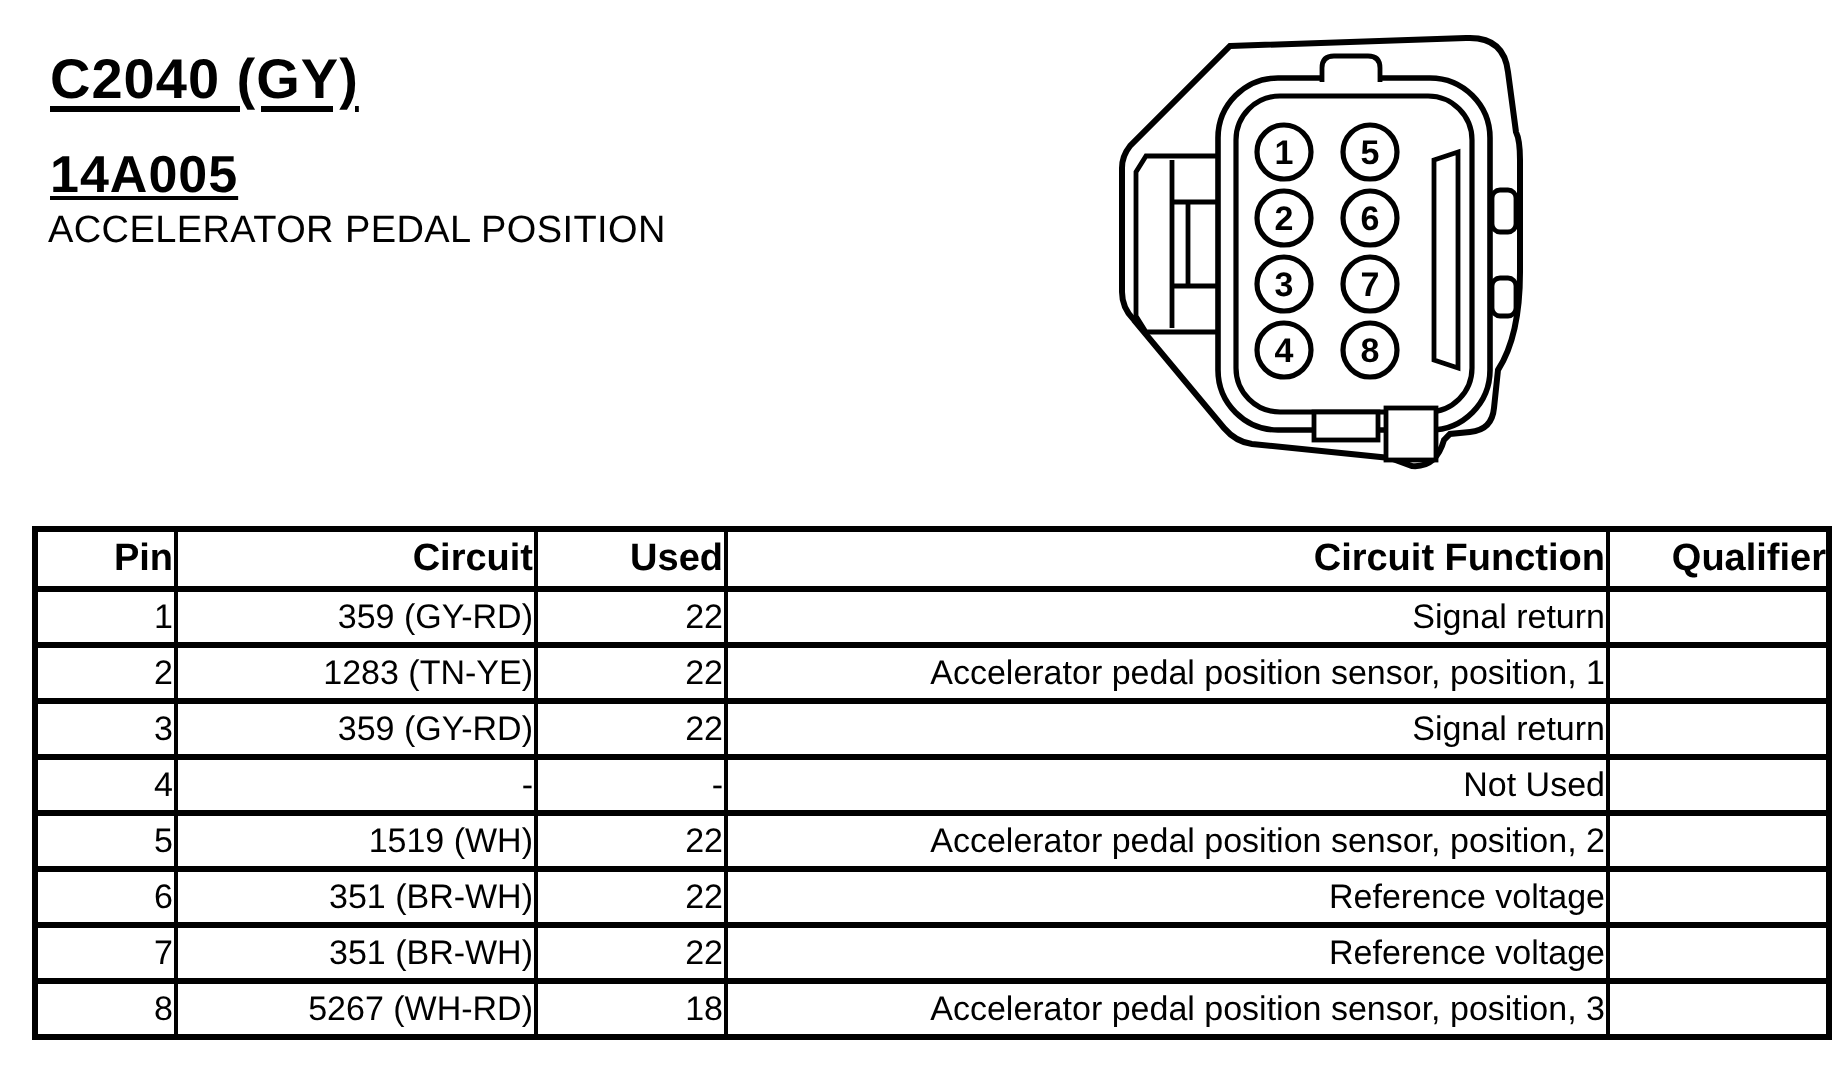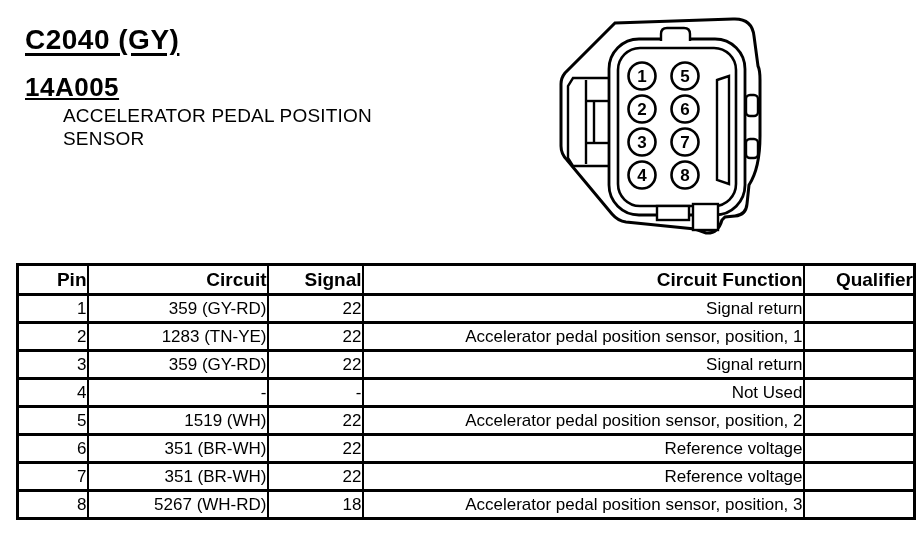--- a/index.html
+++ b/index.html
@@ -20,21 +20,21 @@
     text-decoration-thickness:3px;
     text-underline-offset:4px;
     text-align:right;
   }
   .part-number{
     position:absolute;left:25px;top:72px;margin:0;
     font-size:26px;font-weight:bold;letter-spacing:0.5px;text-decoration:underline;
   }
   .sensor-description{
     position:absolute;left:24px;top:104px;
-    font-size:19px;line-height:23px;letter-spacing:0.2px;margin-left:39px;
+    font-size:19px;line-height:23px;letter-spacing:0.2px;
   }
 
   
   .connector-figure{position:absolute;left:548px;top:8px;width:220px;height:230px;}
   .connector-figure svg{display:block;}
   .pin-num{
     font-family:"Liberation Sans", sans-serif;
     font-size:17px;font-weight:600;
   }
 
@@ -59,21 +59,20 @@
 </style>
 </head>
 <body>
 
 <div class="page">
 
   <h1 class="connector-id">C2040 (GY)</h1>
   <h2 class="part-number">14A005</h2>
   <div class="sensor-description">
     <div>ACCELERATOR PEDAL POSITION</div>
-    <div>SENSOR</div>
   </div>
 
   <div class="connector-figure">
     <svg width="220" height="230" viewBox="0 0 220 230" fill="none" stroke="#000">
 
       <path d="M 67,15 L 185,11 Q 204,10 206,28 L 210,58 Q 212,62 212,72 L 212,128
                Q 212,160 201,177 L 199,196 Q 198,207 187,208 L 177,209 L 174,212
                Q 170,226 158,225 L 147,221 L 78,214 Q 70,213 64,206 L 19,152
                Q 13,146 13,138 L 13,76 Q 13,70 17,65 Z" stroke-width="3" fill="#fff"></path>
 
@@ -140,21 +139,21 @@
       <col class="c-pin">
         <col class="c-circuit">
         <col class="c-gauge">
         <col class="c-fn">
         <col class="c-qual">
     </colgroup>
     <thead>
       <tr>
         <th>Pin</th>
         <th>Circuit</th>
-        <th>Signal</th>
+        <th>Used</th>
         <th>Circuit Function</th>
         <th>Qualifier</th>
       </tr>
     </thead>
     <tbody>
       <tr>
         <td>1</td>
         <td>359 (GY-RD)</td>
         <td>22</td>
         <td class="fn-cell">Signal return</td>

